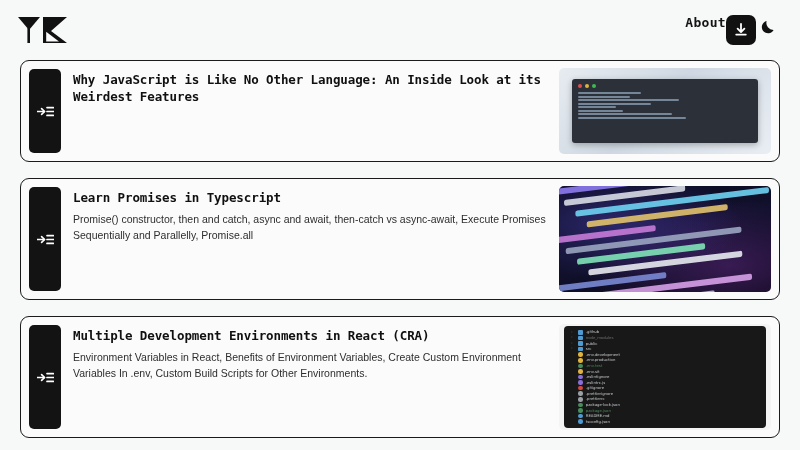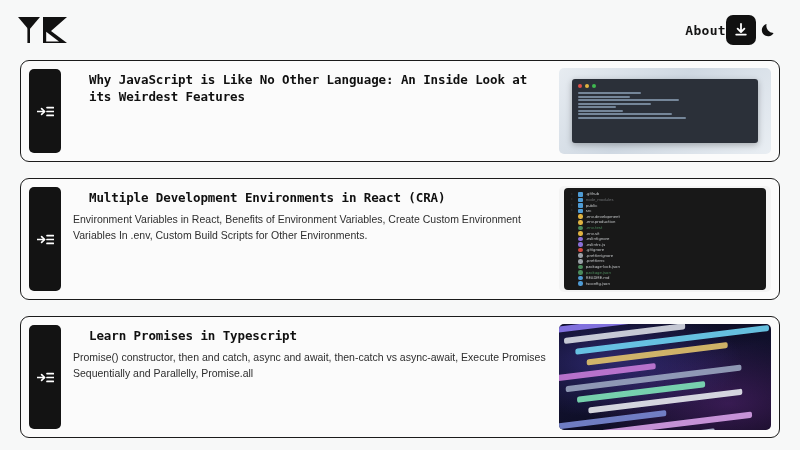--- a/index.html
+++ b/index.html
@@ -30,21 +30,20 @@
   .logo {
     display: flex;
     align-items: center;
     gap: 3px;
     height: 34px;
   }
   .logo svg { display: block; }
 
   .header-right {
     display: flex;
-    align-items: center;
     gap: 0;
   }
 
   .about-link {
     font-family: "DejaVu Sans Mono", monospace;
     font-size: 13px;
     font-weight: 700;
     color: #141414;
     letter-spacing: 0.3px;
     text-decoration: none;
@@ -112,21 +111,20 @@
     min-width: 0;
   }
 
   .card-title {
     font-family: "DejaVu Sans Mono", monospace;
     font-size: 12.5px;
     font-weight: 700;
     line-height: 1.38;
     color: #101010;
     letter-spacing: -0.1px;
-    margin-left: 16px;
   }
 
   .card-desc {
     margin-top: 6px;
     font-family: "Liberation Sans", sans-serif;
     font-size: 10.5px;
     line-height: 1.52;
     color: #2e2e2e;
     max-width: 480px;
   }
@@ -307,127 +305,20 @@
               <span style="width: 36%;"></span>
               <span style="width: 30%;"></span>
               <span style="width: 58%;"></span>
               <span style="width: 42%;"></span>
               <span style="width: 22%;"></span>
               <span style="width: 26%;"></span>
               <span style="width: 54%;"></span>
               <span style="width: 62%;"></span>
             </div>
         </div>
-      </div>
-    </div>
-  </div>
-
-  <div class="card tall">
-    <div class="card-tab">
-      <svg width="17" height="13" viewBox="0 0 17 13">
-        <path d="M0.5 6.5 L7.2 6.5" stroke="#ffffff" stroke-width="1.7" stroke-linecap="round" fill="none"></path>
-        <path d="M4.6 3.6 L7.6 6.5 L4.6 9.4" stroke="#ffffff" stroke-width="1.7" stroke-linecap="round" stroke-linejoin="round" fill="none"></path>
-        <path d="M10 2.6 L16.4 2.6" stroke="#ffffff" stroke-width="1.7" stroke-linecap="round" fill="none"></path>
-        <path d="M10 6.5 L16.4 6.5" stroke="#ffffff" stroke-width="1.7" stroke-linecap="round" fill="none"></path>
-        <path d="M10 10.4 L16.4 10.4" stroke="#ffffff" stroke-width="1.7" stroke-linecap="round" fill="none"></path>
-      </svg>
-    </div>
-    <div class="card-body">
-      <div class="card-title">Multiple Development Environments in React (CRA)</div>
-      <div class="card-desc">Environment Variables in React, Benefits of Environment Variables, Create Custom Environment Variables In .env, Custom Build Scripts for Other Environments.</div>
-    </div>
-    <div class="card-thumb">
-      <div class="thumb-explorer">
-        <div class="explorer" id="t3-files">
-            <div class="file-row">
-              <span class="chev">›</span>
-              <span class="ico" style="background: rgb(78, 155, 212);"></span>
-              <span>.github</span>
-            </div>
-            <div class="file-row dim">
-              <span class="chev">›</span>
-              <span class="ico" style="background: rgb(78, 155, 212);"></span>
-              <span>node_modules</span>
-            </div>
-            <div class="file-row">
-              <span class="chev">›</span>
-              <span class="ico" style="background: rgb(78, 155, 212);"></span>
-              <span>public</span>
-            </div>
-            <div class="file-row">
-              <span class="chev">›</span>
-              <span class="ico" style="background: rgb(78, 155, 212);"></span>
-              <span>src</span>
-            </div>
-            <div class="file-row">
-              <span class="chev"></span>
-              <span class="ico" style="background: rgb(224, 179, 65); border-radius: 50%;"></span>
-              <span>.env.development</span>
-            </div>
-            <div class="file-row">
-              <span class="chev"></span>
-              <span class="ico" style="background: rgb(224, 179, 65); border-radius: 50%;"></span>
-              <span>.env.production</span>
-            </div>
-            <div class="file-row green">
-              <span class="chev"></span>
-              <span class="ico" style="background: rgb(75, 139, 92); border-radius: 50%;"></span>
-              <span>.env.test</span>
-            </div>
-            <div class="file-row">
-              <span class="chev"></span>
-              <span class="ico" style="background: rgb(224, 179, 65); border-radius: 50%;"></span>
-              <span>.env.sit</span>
-            </div>
-            <div class="file-row">
-              <span class="chev"></span>
-              <span class="ico" style="background: rgb(138, 111, 216); border-radius: 50%;"></span>
-              <span>.eslintignore</span>
-            </div>
-            <div class="file-row">
-              <span class="chev"></span>
-              <span class="ico" style="background: rgb(138, 111, 216); border-radius: 50%;"></span>
-              <span>.eslintrc.js</span>
-            </div>
-            <div class="file-row">
-              <span class="chev"></span>
-              <span class="ico" style="background: rgb(212, 72, 63); border-radius: 50%;"></span>
-              <span>.gitignore</span>
-            </div>
-            <div class="file-row">
-              <span class="chev"></span>
-              <span class="ico" style="background: rgb(154, 160, 166); border-radius: 50%;"></span>
-              <span>.prettierignore</span>
-            </div>
-            <div class="file-row">
-              <span class="chev"></span>
-              <span class="ico" style="background: rgb(154, 160, 166); border-radius: 50%;"></span>
-              <span>.prettierrc</span>
-            </div>
-            <div class="file-row">
-              <span class="chev"></span>
-              <span class="ico" style="background: rgb(75, 139, 92); border-radius: 50%;"></span>
-              <span>package-lock.json</span>
-            </div>
-            <div class="file-row green">
-              <span class="chev"></span>
-              <span class="ico" style="background: rgb(75, 139, 92); border-radius: 50%;"></span>
-              <span>package.json</span>
-            </div>
-            <div class="file-row">
-              <span class="chev"></span>
-              <span class="ico" style="background: rgb(78, 155, 212); border-radius: 50%;"></span>
-              <span>README.md</span>
-            </div>
-            <div class="file-row">
-              <span class="chev"></span>
-              <span class="ico" style="background: rgb(78, 155, 212); border-radius: 50%;"></span>
-              <span>tsconfig.json</span>
-            </div>
-          </div>
       </div>
     </div>
   </div>
 
   <div class="card tall">
     <div class="card-tab">
       <svg width="17" height="13" viewBox="0 0 17 13">
         <path d="M0.5 6.5 L7.2 6.5" stroke="#ffffff" stroke-width="1.7" stroke-linecap="round" fill="none"></path>
         <path d="M4.6 3.6 L7.6 6.5 L4.6 9.4" stroke="#ffffff" stroke-width="1.7" stroke-linecap="round" stroke-linejoin="round" fill="none"></path>
         <path d="M10 2.6 L16.4 2.6" stroke="#ffffff" stroke-width="1.7" stroke-linecap="round" fill="none"></path>
@@ -451,13 +342,120 @@
             <span style="background: rgb(127, 227, 184); width: 58%; margin-left: 10%;"></span>
             <span style="background: rgb(232, 234, 240); width: 70%; margin-left: 15%;"></span>
             <span style="background: rgb(122, 138, 212); width: 50%; margin-left: 0%;"></span>
             <span style="background: rgb(215, 160, 232); width: 84%; margin-left: 5%;"></span>
             <span style="background: rgb(185, 194, 216); width: 62%; margin-left: 10%;"></span>
           </div>
       </div>
     </div>
   </div>
 
+  <div class="card tall">
+    <div class="card-tab">
+      <svg width="17" height="13" viewBox="0 0 17 13">
+        <path d="M0.5 6.5 L7.2 6.5" stroke="#ffffff" stroke-width="1.7" stroke-linecap="round" fill="none"></path>
+        <path d="M4.6 3.6 L7.6 6.5 L4.6 9.4" stroke="#ffffff" stroke-width="1.7" stroke-linecap="round" stroke-linejoin="round" fill="none"></path>
+        <path d="M10 2.6 L16.4 2.6" stroke="#ffffff" stroke-width="1.7" stroke-linecap="round" fill="none"></path>
+        <path d="M10 6.5 L16.4 6.5" stroke="#ffffff" stroke-width="1.7" stroke-linecap="round" fill="none"></path>
+        <path d="M10 10.4 L16.4 10.4" stroke="#ffffff" stroke-width="1.7" stroke-linecap="round" fill="none"></path>
+      </svg>
+    </div>
+    <div class="card-body">
+      <div class="card-title">Multiple Development Environments in React (CRA)</div>
+      <div class="card-desc">Environment Variables in React, Benefits of Environment Variables, Create Custom Environment Variables In .env, Custom Build Scripts for Other Environments.</div>
+    </div>
+    <div class="card-thumb">
+      <div class="thumb-explorer">
+        <div class="explorer" id="t3-files">
+            <div class="file-row">
+              <span class="chev">›</span>
+              <span class="ico" style="background: rgb(78, 155, 212);"></span>
+              <span>.github</span>
+            </div>
+            <div class="file-row dim">
+              <span class="chev">›</span>
+              <span class="ico" style="background: rgb(78, 155, 212);"></span>
+              <span>node_modules</span>
+            </div>
+            <div class="file-row">
+              <span class="chev">›</span>
+              <span class="ico" style="background: rgb(78, 155, 212);"></span>
+              <span>public</span>
+            </div>
+            <div class="file-row">
+              <span class="chev">›</span>
+              <span class="ico" style="background: rgb(78, 155, 212);"></span>
+              <span>src</span>
+            </div>
+            <div class="file-row">
+              <span class="chev"></span>
+              <span class="ico" style="background: rgb(224, 179, 65); border-radius: 50%;"></span>
+              <span>.env.development</span>
+            </div>
+            <div class="file-row">
+              <span class="chev"></span>
+              <span class="ico" style="background: rgb(224, 179, 65); border-radius: 50%;"></span>
+              <span>.env.production</span>
+            </div>
+            <div class="file-row green">
+              <span class="chev"></span>
+              <span class="ico" style="background: rgb(75, 139, 92); border-radius: 50%;"></span>
+              <span>.env.test</span>
+            </div>
+            <div class="file-row">
+              <span class="chev"></span>
+              <span class="ico" style="background: rgb(224, 179, 65); border-radius: 50%;"></span>
+              <span>.env.sit</span>
+            </div>
+            <div class="file-row">
+              <span class="chev"></span>
+              <span class="ico" style="background: rgb(138, 111, 216); border-radius: 50%;"></span>
+              <span>.eslintignore</span>
+            </div>
+            <div class="file-row">
+              <span class="chev"></span>
+              <span class="ico" style="background: rgb(138, 111, 216); border-radius: 50%;"></span>
+              <span>.eslintrc.js</span>
+            </div>
+            <div class="file-row">
+              <span class="chev"></span>
+              <span class="ico" style="background: rgb(212, 72, 63); border-radius: 50%;"></span>
+              <span>.gitignore</span>
+            </div>
+            <div class="file-row">
+              <span class="chev"></span>
+              <span class="ico" style="background: rgb(154, 160, 166); border-radius: 50%;"></span>
+              <span>.prettierignore</span>
+            </div>
+            <div class="file-row">
+              <span class="chev"></span>
+              <span class="ico" style="background: rgb(154, 160, 166); border-radius: 50%;"></span>
+              <span>.prettierrc</span>
+            </div>
+            <div class="file-row">
+              <span class="chev"></span>
+              <span class="ico" style="background: rgb(75, 139, 92); border-radius: 50%;"></span>
+              <span>package-lock.json</span>
+            </div>
+            <div class="file-row green">
+              <span class="chev"></span>
+              <span class="ico" style="background: rgb(75, 139, 92); border-radius: 50%;"></span>
+              <span>package.json</span>
+            </div>
+            <div class="file-row">
+              <span class="chev"></span>
+              <span class="ico" style="background: rgb(78, 155, 212); border-radius: 50%;"></span>
+              <span>README.md</span>
+            </div>
+            <div class="file-row">
+              <span class="chev"></span>
+              <span class="ico" style="background: rgb(78, 155, 212); border-radius: 50%;"></span>
+              <span>tsconfig.json</span>
+            </div>
+          </div>
+      </div>
+    </div>
+  </div>
+
 </div>
 
 </body></html>

